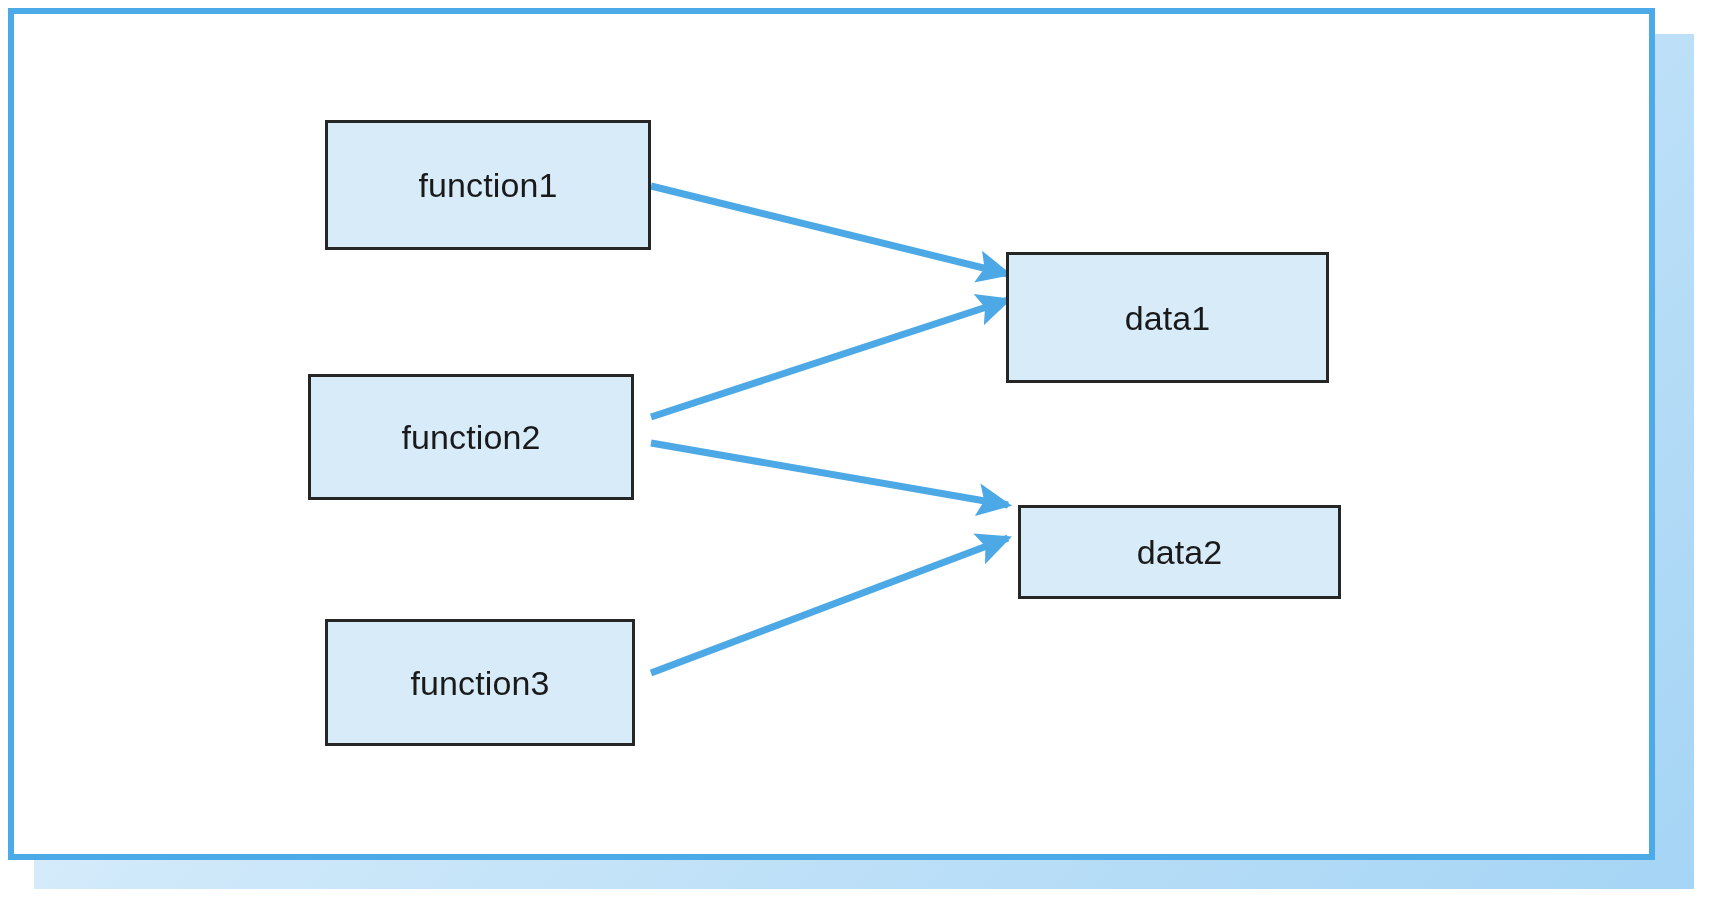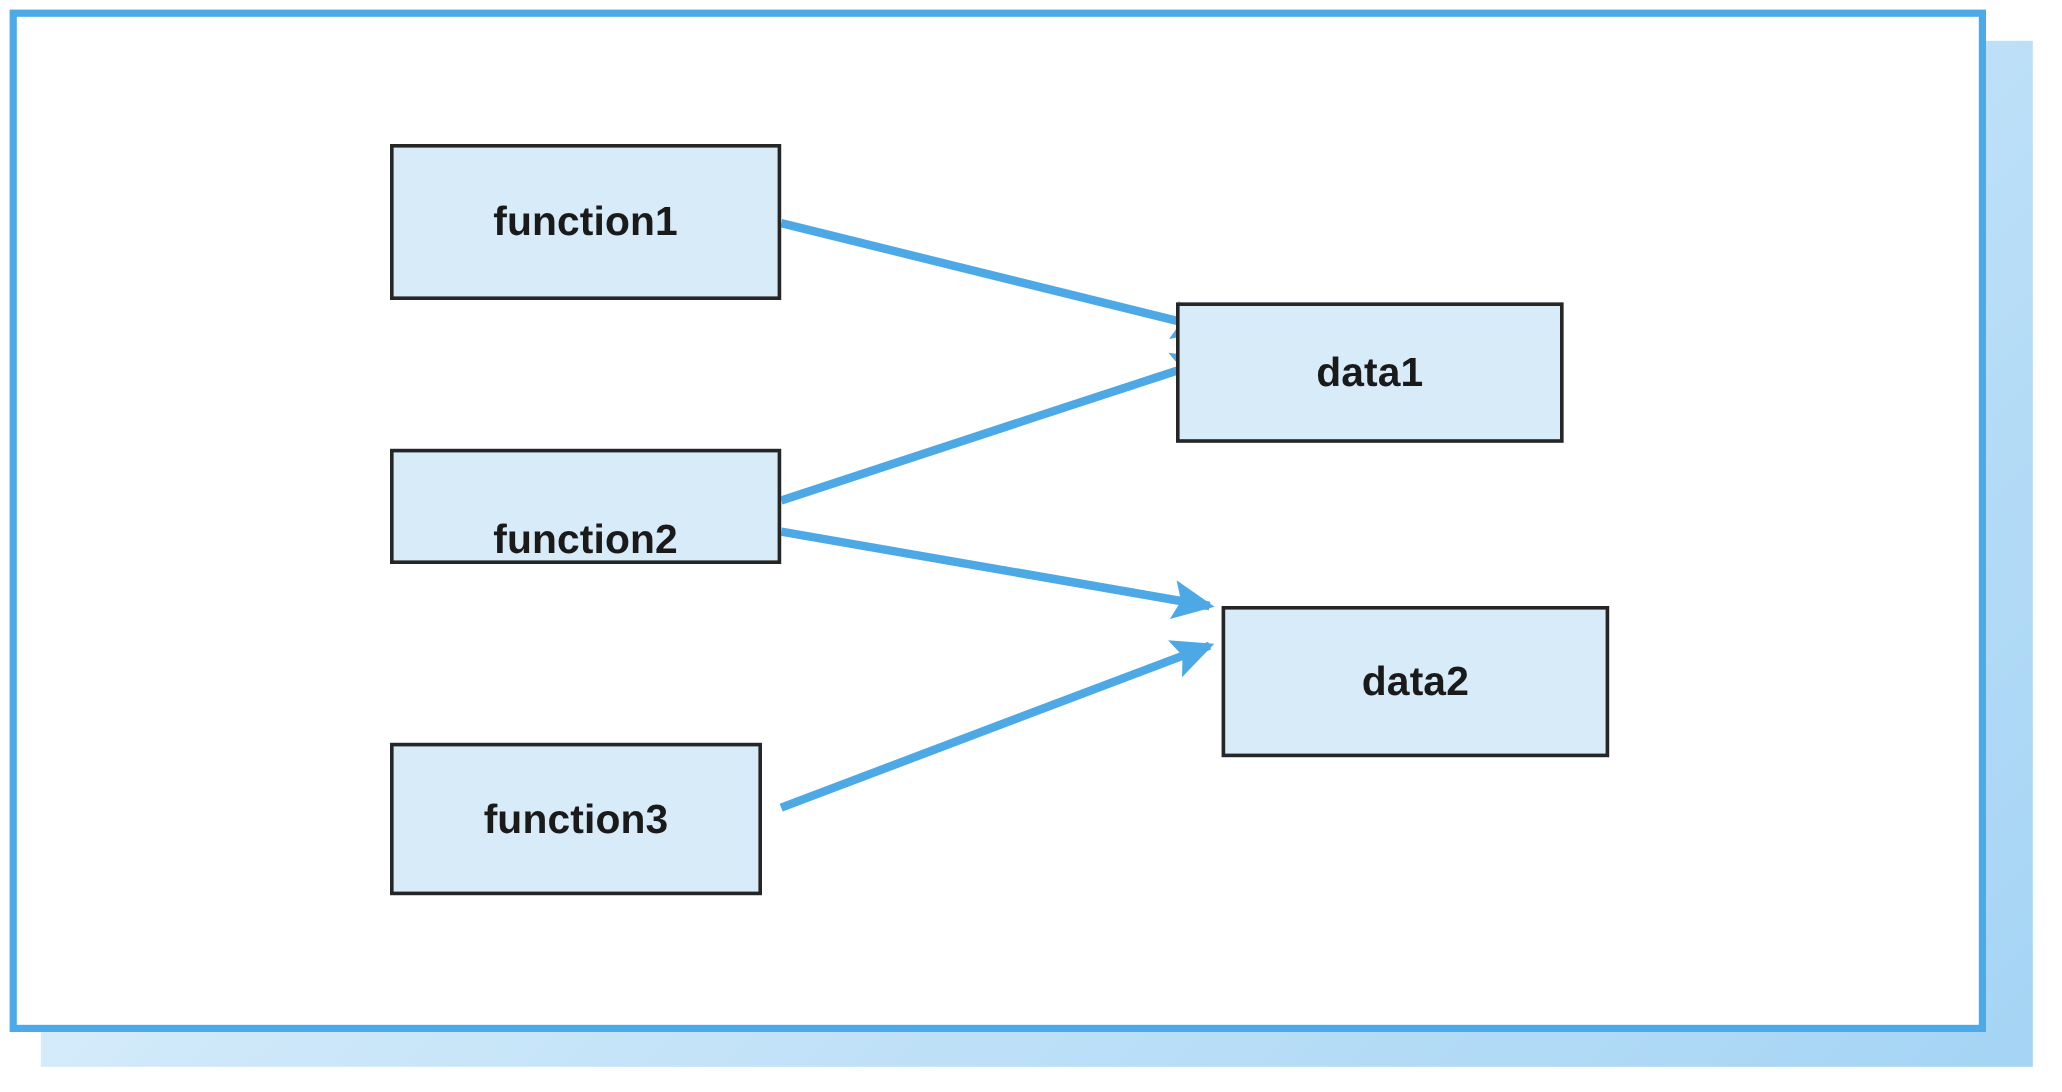--- a/index.html
+++ b/index.html
@@ -60,21 +60,21 @@
   .node {
     position: absolute;
     box-sizing: border-box;
     border: 3px solid #262626;
     background: #d8ebf9;
     display: flex;
     align-items: center;
     justify-content: center;
     color: #1a1a1a;
     font-size: 34px;
-    font-weight: 700;
+    font-weight: 400;
     letter-spacing: 0.1px;
     line-height: 1;
     user-select: none;
   }
 </style>
 </head>
 <body>
 
 <div id="canvas">
 
@@ -94,29 +94,29 @@
       <line x1="651" y1="417" x2="1008" y2="300" marker-end="url(#ah)"></line>
       <line x1="651" y1="443" x2="1008" y2="505" marker-end="url(#ah)"></line>
       <line x1="651" y1="673" x2="1008" y2="538" marker-end="url(#ah)"></line>
     </g>
   </svg>
 
   <div class="node" style="left:325px; top:120px; width:326px; height:130px;">
     <span>function1</span>
   </div>
 
-  <div class="node" style="left:325px; top:374px; width:326px; height:96px;align-items:flex-end;">
+  <div class="node" style="left:308px; top:374px; width:326px; height:126px;">
     <span>function2</span>
   </div>
 
   <div class="node" style="left:325px; top:619px; width:310px; height:127px;">
     <span>function3</span>
   </div>
 
-  <div class="node" style="left:980px; top:252px; width:323px; height:117px;">
+  <div class="node" style="left:1006px; top:252px; width:323px; height:131px;">
     <span>data1</span>
   </div>
 
-  <div class="node" style="left:1018px; top:505px; width:323px; height:126px;">
+  <div class="node" style="left:1018px; top:505px; width:323px; height:94px;">
     <span>data2</span>
   </div>
 
 </div>
 
 </body></html>

